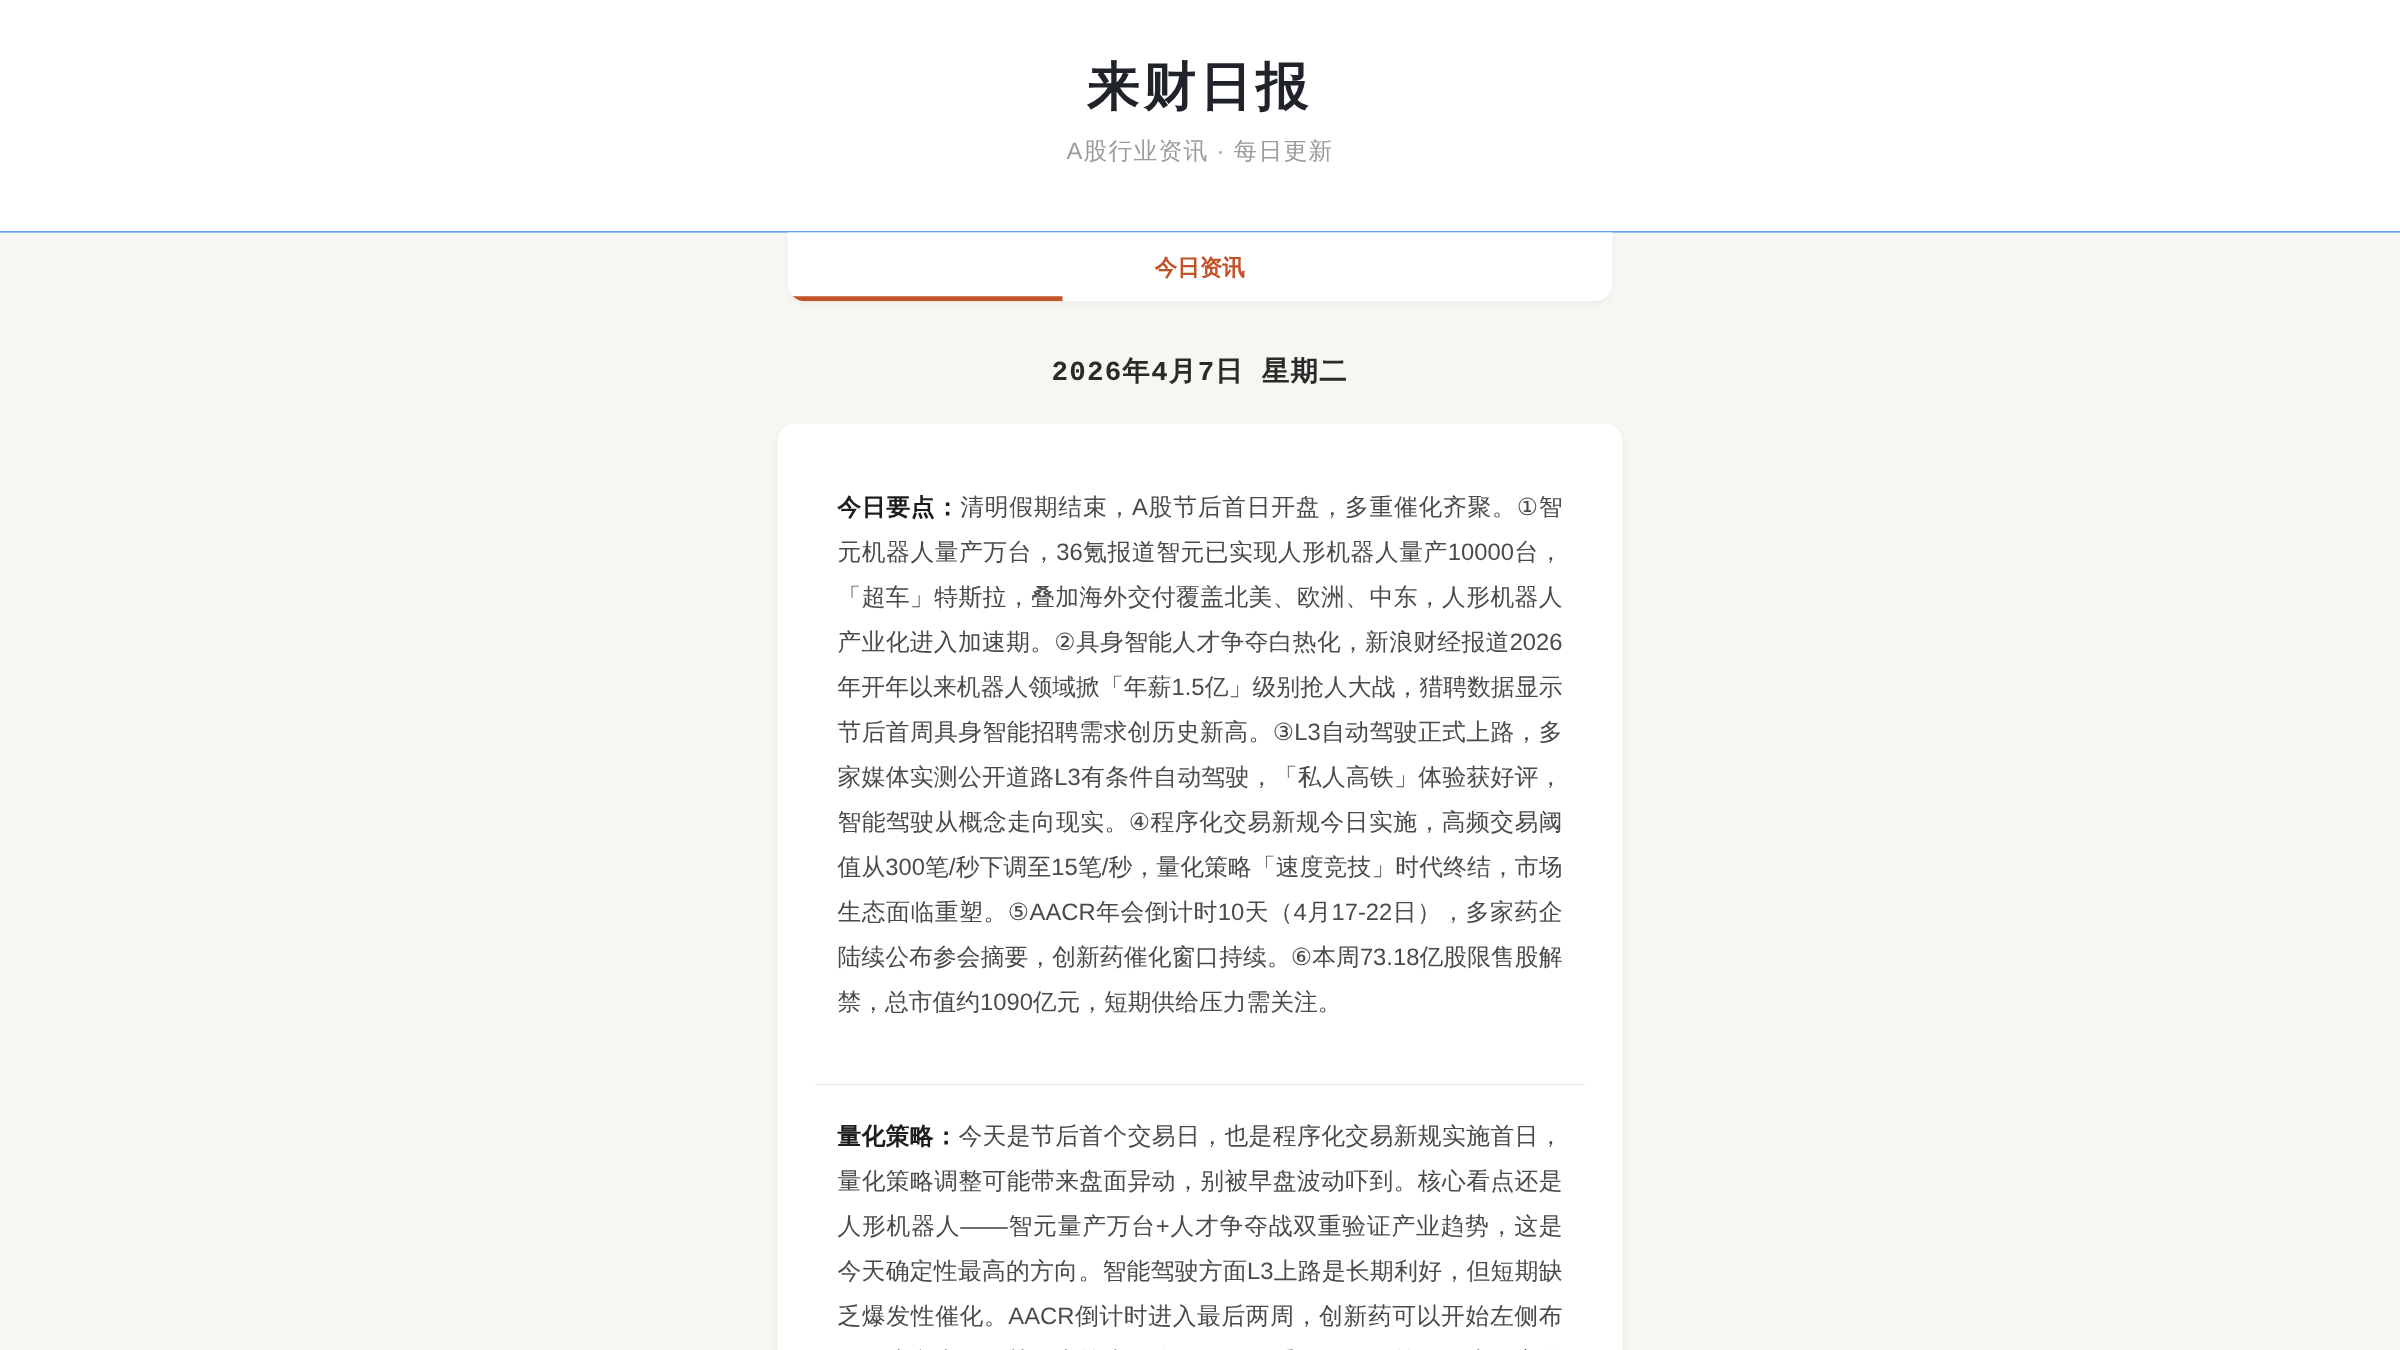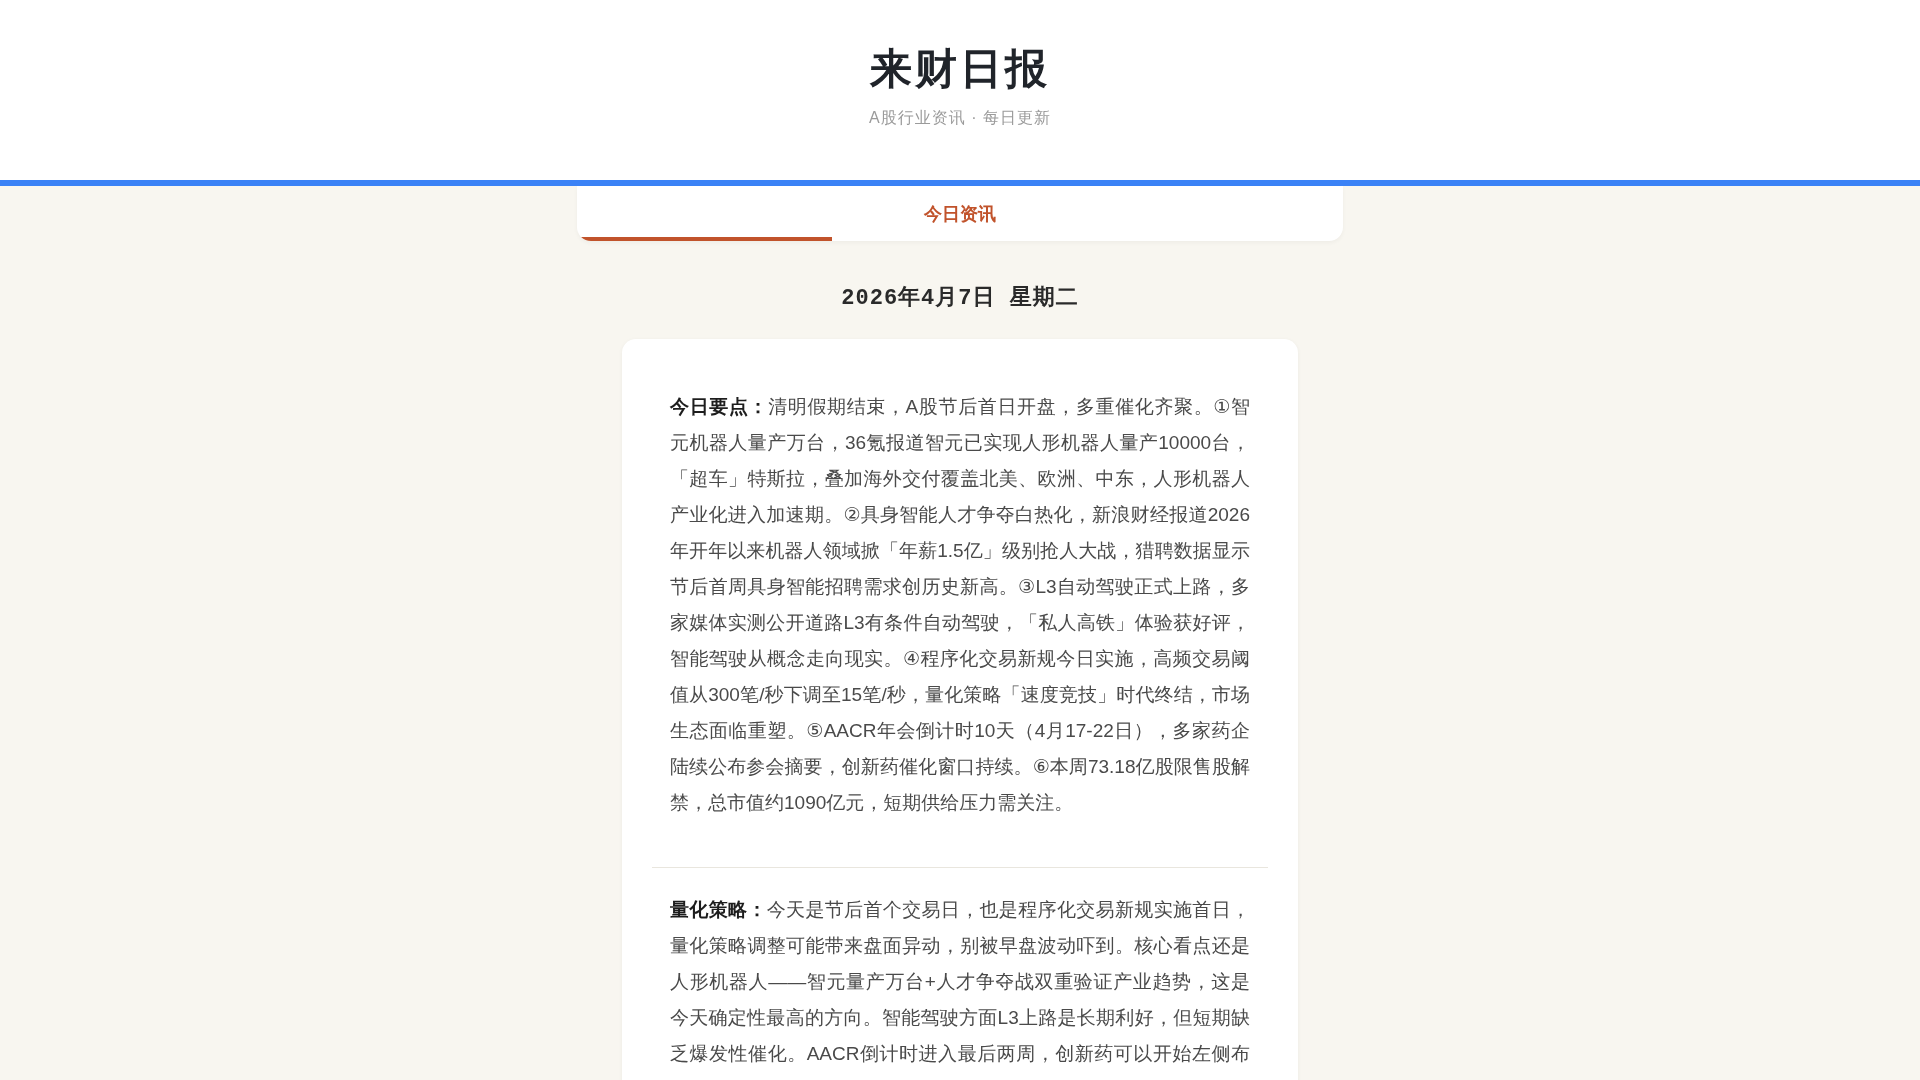--- a/index.html
+++ b/index.html
@@ -12,40 +12,40 @@
     background: #f8f6f0;
     font-family: "Liberation Sans", "DejaVu Sans", sans-serif;
   }
 
   
   .site-header {
     background: #ffffff;
     height: 186px;
     text-align: center;
     padding-top: 46px;
-    border-bottom: 6px solid #3b82f6;
+    border-bottom: 1px solid #3b82f6;
   }
   .site-title {
     margin: 0;
     font-size: 42px;
     font-weight: 700;
     color: #20242a;
     letter-spacing: 3px;
     line-height: 1.1;
   }
   .site-subtitle {
     margin: 16px 0 0;
-    font-size: 16px;
+    font-size: 19px;
     color: #9b9b9b;
     letter-spacing: 1px;
   }
 
   
   .tabbar {
-    width: 766px;
+    width: 660px;
     height: 55px;
     margin: 0 auto;
     background: #ffffff;
     border-radius: 0 0 14px 14px;
     display: flex;
     position: relative;
     overflow: hidden;
     box-shadow: 0 2px 4px rgba(0,0,0,0.04);
   }
   .tab {

